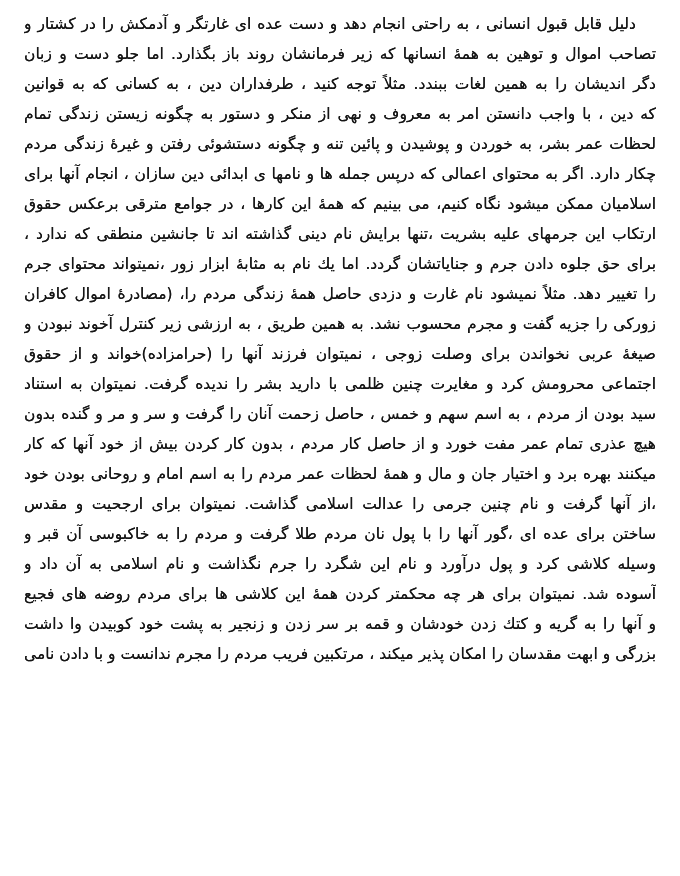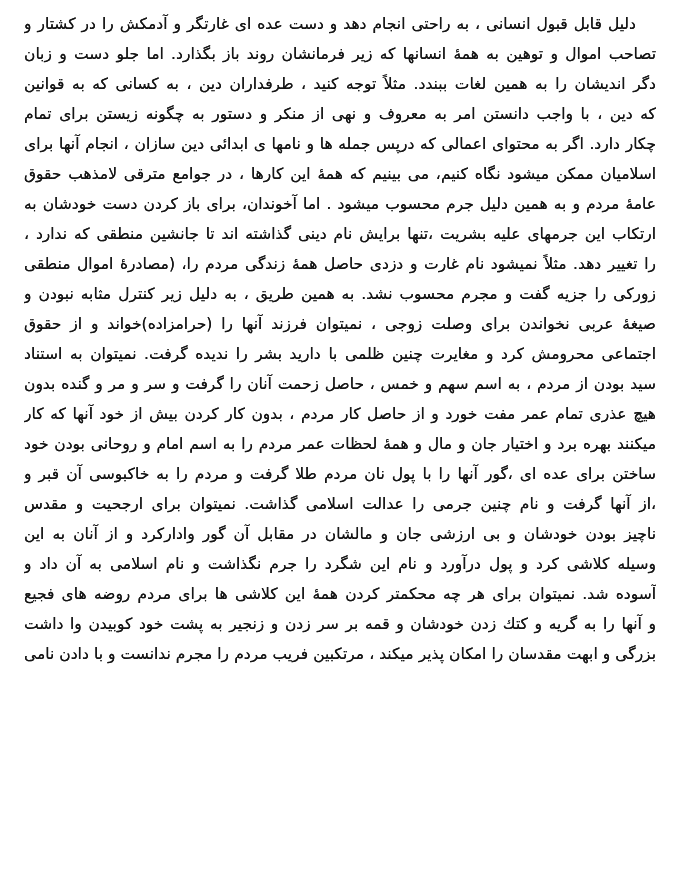--- a/index.html
+++ b/index.html
@@ -40,33 +40,33 @@
   }
 </style>
 </head>
 <body>
 
 <div class="page">
   <div class="text-block" id="lines-container">
       <div class="line indent">دلیل قابل قبول انسانی ، به راحتی انجام دهد و دست عده ای غارتگر و آدمکش را در کشتار و</div>
       <div class="line">تصاحب اموال و توهین به همهٔ انسانها که زیر فرمانشان روند باز بگذارد. اما جلو دست و زبان</div>
       <div class="line">دگر اندیشان را به همین لغات ببندد. مثلاً توجه کنید ، طرفداران دین ، به کسانی که به قوانین</div>
-      <div class="line">که دین ، با واجب دانستن امر به معروف و نهی از منکر و دستور به چگونه زیستن برای تمام</div>
+      <div class="line">که دین ، با واجب دانستن امر به معروف و نهی از منکر و دستور به چگونه زیستن زندگی تمام</div>
+      <div class="line">لحظات عمر بشر، به خوردن و پوشیدن و پائین تنه و چگونه دستشوئی رفتن و غیرهٔ زندگی مردم</div>
       <div class="line">چکار دارد. اگر به محتوای اعمالی که درپس جمله ها و نامها ی ابدائی دین سازان ، انجام آنها برای</div>
-      <div class="line">اسلامیان ممکن میشود نگاه کنیم، می بینیم که همهٔ این کارها ، در جوامع مترقی لامذهب حقوق</div>
-      <div class="line">عامهٔ مردم و به همین دلیل جرم محسوب میشود . اما آخوندان، برای باز کردن دست خودشان به</div>
+      <div class="line">اسلامیان ممکن میشود نگاه کنیم، می بینیم که همهٔ این کارها ، در جوامع مترقی برعکس حقوق</div>
       <div class="line">ارتکاب این جرمهای علیه بشریت ،تنها برایش نام دینی گذاشته اند تا جانشین منطقی که ندارد ،</div>
-      <div class="line">را تغییر دهد. مثلاً نمیشود نام غارت و دزدی حاصل همهٔ زندگی مردم را، (مصادرهٔ اموال منطقی</div>
-      <div class="line">زورکی را جزیه گفت و مجرم محسوب نشد. به همین طریق ، به دلیل زیر کنترل مثابه نبودن و</div>
+      <div class="line">برای حق جلوه دادن جرم و جنایاتشان گردد. اما یك نام به مثابهٔ ابزار زور ،نمیتواند محتوای جرم</div>
+      <div class="line">را تغییر دهد. مثلاً نمیشود نام غارت و دزدی حاصل همهٔ زندگی مردم را، (مصادرهٔ اموال کافران</div>
+      <div class="line">زورکی را جزیه گفت و مجرم محسوب نشد. به همین طریق ، به ارزشی زیر کنترل آخوند نبودن و</div>
       <div class="line">صیغهٔ عربی نخواندن برای وصلت زوجی ، نمیتوان فرزند آنها را (حرامزاده)خواند و از حقوق</div>
       <div class="line">اجتماعی محرومش کرد و مغایرت چنین ظلمی با دارید بشر را ندیده گرفت. نمیتوان به استناد</div>
       <div class="line">سید بودن از مردم ، به اسم سهم و خمس ، حاصل زحمت آنان را گرفت و سر و مر و گنده بدون</div>
       <div class="line">هیچ عذری تمام عمر مفت خورد و از حاصل کار مردم ، بدون کار کردن بیش از خود آنها که کار</div>
       <div class="line">میکنند بهره برد و اختیار جان و مال و همهٔ لحظات عمر مردم را به اسم امام و روحانی بودن خود</div>
+      <div class="line">،از آنها گرفت و نام چنین جرمی را عدالت اسلامی گذاشت. نمیتوان برای ارجحیت و مقدس</div>
       <div class="line">ساختن برای عده ای ،گور آنها را با پول نان مردم طلا گرفت و مردم را به خاکبوسی آن قبر و</div>
-      <div class="line">،از آنها گرفت و نام چنین جرمی را عدالت اسلامی گذاشت. نمیتوان برای ارجحیت و مقدس</div>
-      <div class="line">ناچیز بودن خودشان و بی ارزشی جان و مالشان در مقابل آن گور وادارکرد و از آنان به این</div>
       <div class="line">وسیله کلاشی کرد و پول درآورد و نام این شگرد را جرم نگذاشت و نام اسلامی به آن داد و</div>
       <div class="line">آسوده شد. نمیتوان برای هر چه محکمتر کردن همهٔ این کلاشی ها برای مردم روضه های فجیع خواند</div>
       <div class="line">و آنها را به گریه و کتك زدن خودشان و قمه بر سر زدن و زنجیر به پشت خود کوبیدن وا داشت</div>
       <div class="line">بزرگی و ابهت مقدسان را امکان پذیر میکند ، مرتکبین فریب مردم را مجرم ندانست و با دادن نامی</div>
     </div>
 </div>
 
 </body></html>

